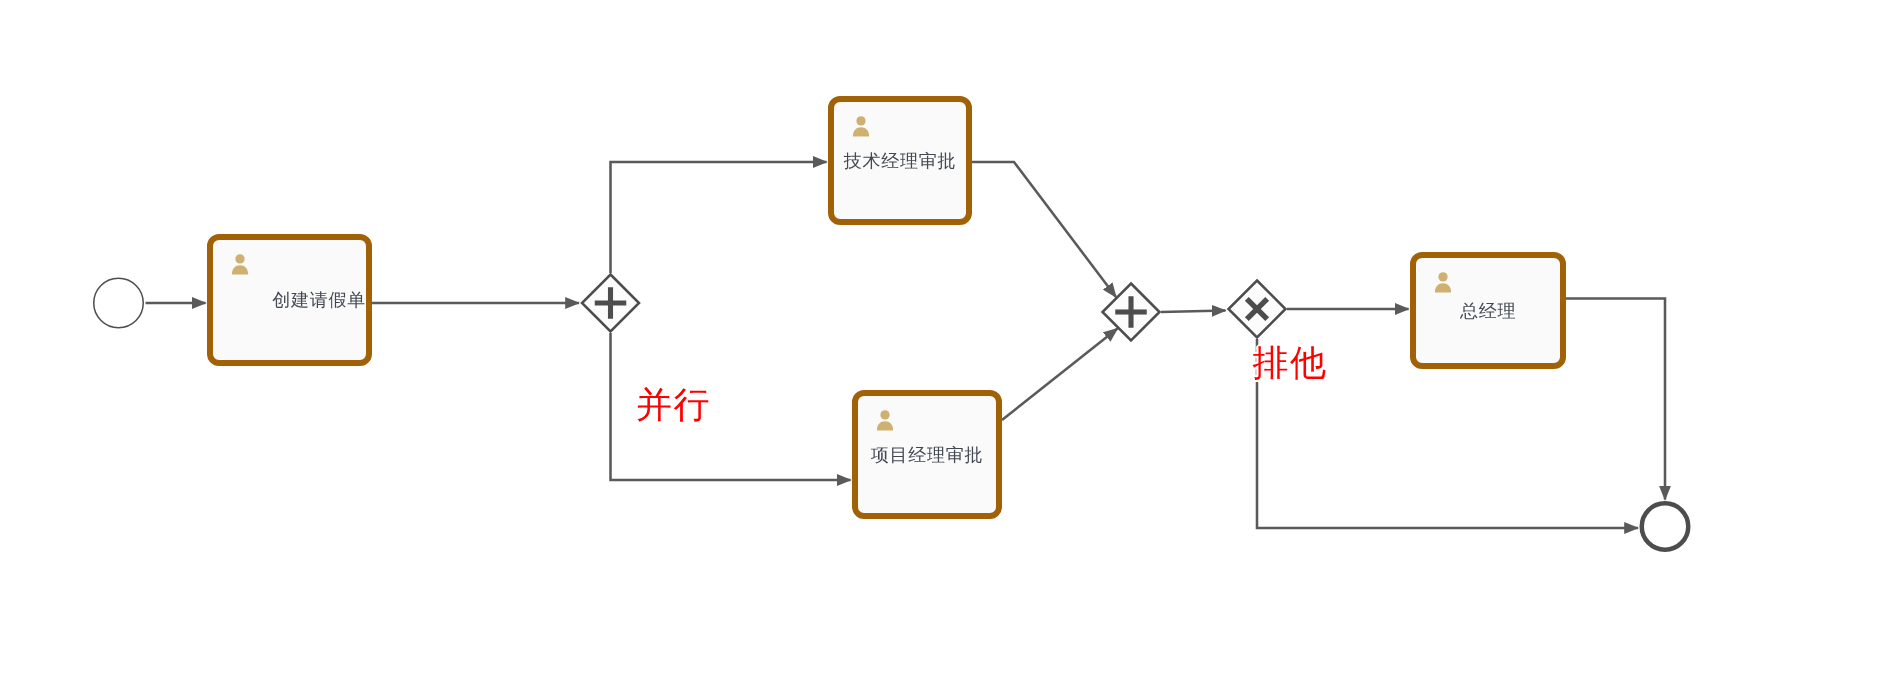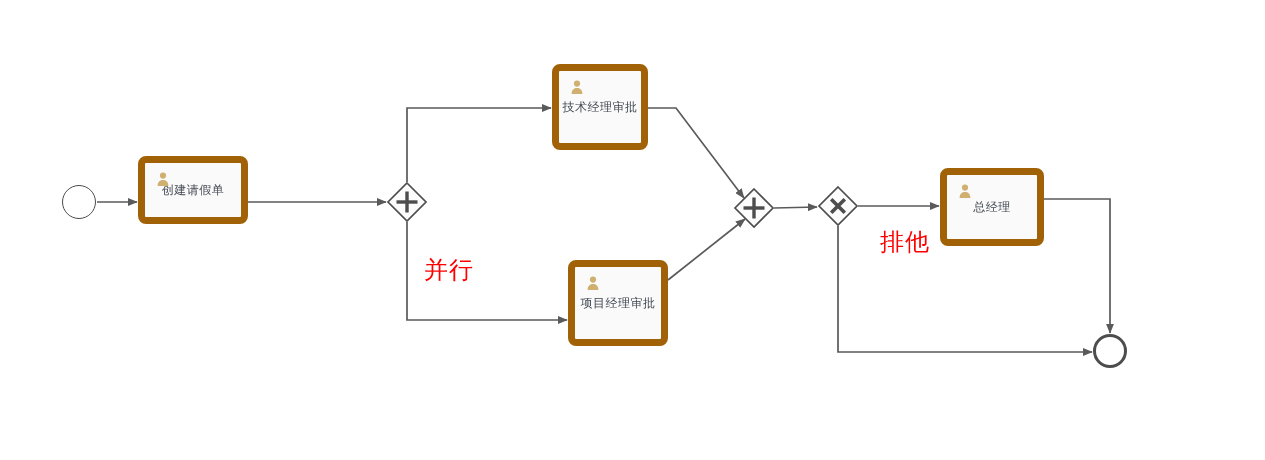--- a/index.html
+++ b/index.html
@@ -25,21 +25,21 @@
     height: 460px;
   }
   .node {
     position: absolute;
   }
 
   
   .task {
     box-sizing: border-box;
     background: #fafafa;
-    border: 7px solid #a16207;
+    border: 4px solid #a16207;
     border-radius: 8px;
     display: flex;
     align-items: center;
     justify-content: center;
   }
   .task-label {
     font-size: 12px;
     color: #414852;
     line-height: 1.2;
     text-align: center;
@@ -123,21 +123,21 @@
       <path d="M858,206 L939,206" marker-end="url(#arrow)"></path>
 
       <path d="M838,226 L838,352 L1092,352" marker-end="url(#arrow)"></path>
 
       <path d="M1044,199 L1110,199 L1110,333" marker-end="url(#arrow)"></path>
     </g>
   </svg>
 
   <div class="node event event-start" style="left:62px; top:185px; width:34px; height:34px;"></div>
 
-  <div class="node task" style="left:138px; top:156px; width:110px; height:68px;">
+  <div class="node task" style="left:138px; top:156px; width:110px; height:88px;justify-content:flex-end;">
     <span class="task-icon">
       <svg viewBox="0 0 16 16" width="16" height="16" xmlns="http://www.w3.org/2000/svg">
         <circle cx="8" cy="4.6" r="3.1" fill="#d0b070"></circle>
         <path d="M2.6 15 C2.6 10.7 5.1 8.9 8 8.9 C10.9 8.9 13.4 10.7 13.4 15 Z" fill="#d0b070"></path>
       </svg>
     </span>
     <span class="task-label">创建请假单</span>
   </div>
 
   <div class="node gateway" style="left:387px; top:182px;">
@@ -197,15 +197,15 @@
         <path d="M2.6 15 C2.6 10.7 5.1 8.9 8 8.9 C10.9 8.9 13.4 10.7 13.4 15 Z" fill="#d0b070"></path>
       </svg>
     </span>
     <span class="task-label">总经理</span>
   </div>
 
   <div class="node event event-end" style="left:1093px; top:334px; width:34px; height:34px;"></div>
 
   <div class="annotation" style="left:424px; top:224px;margin-top:30px;">并行</div>
 
-  <div class="annotation" style="left:880px; top:226px;">排他</div>
+  <div class="annotation" style="left:835px; top:226px;">排他</div>
 
 </div>
 
 </body></html>

